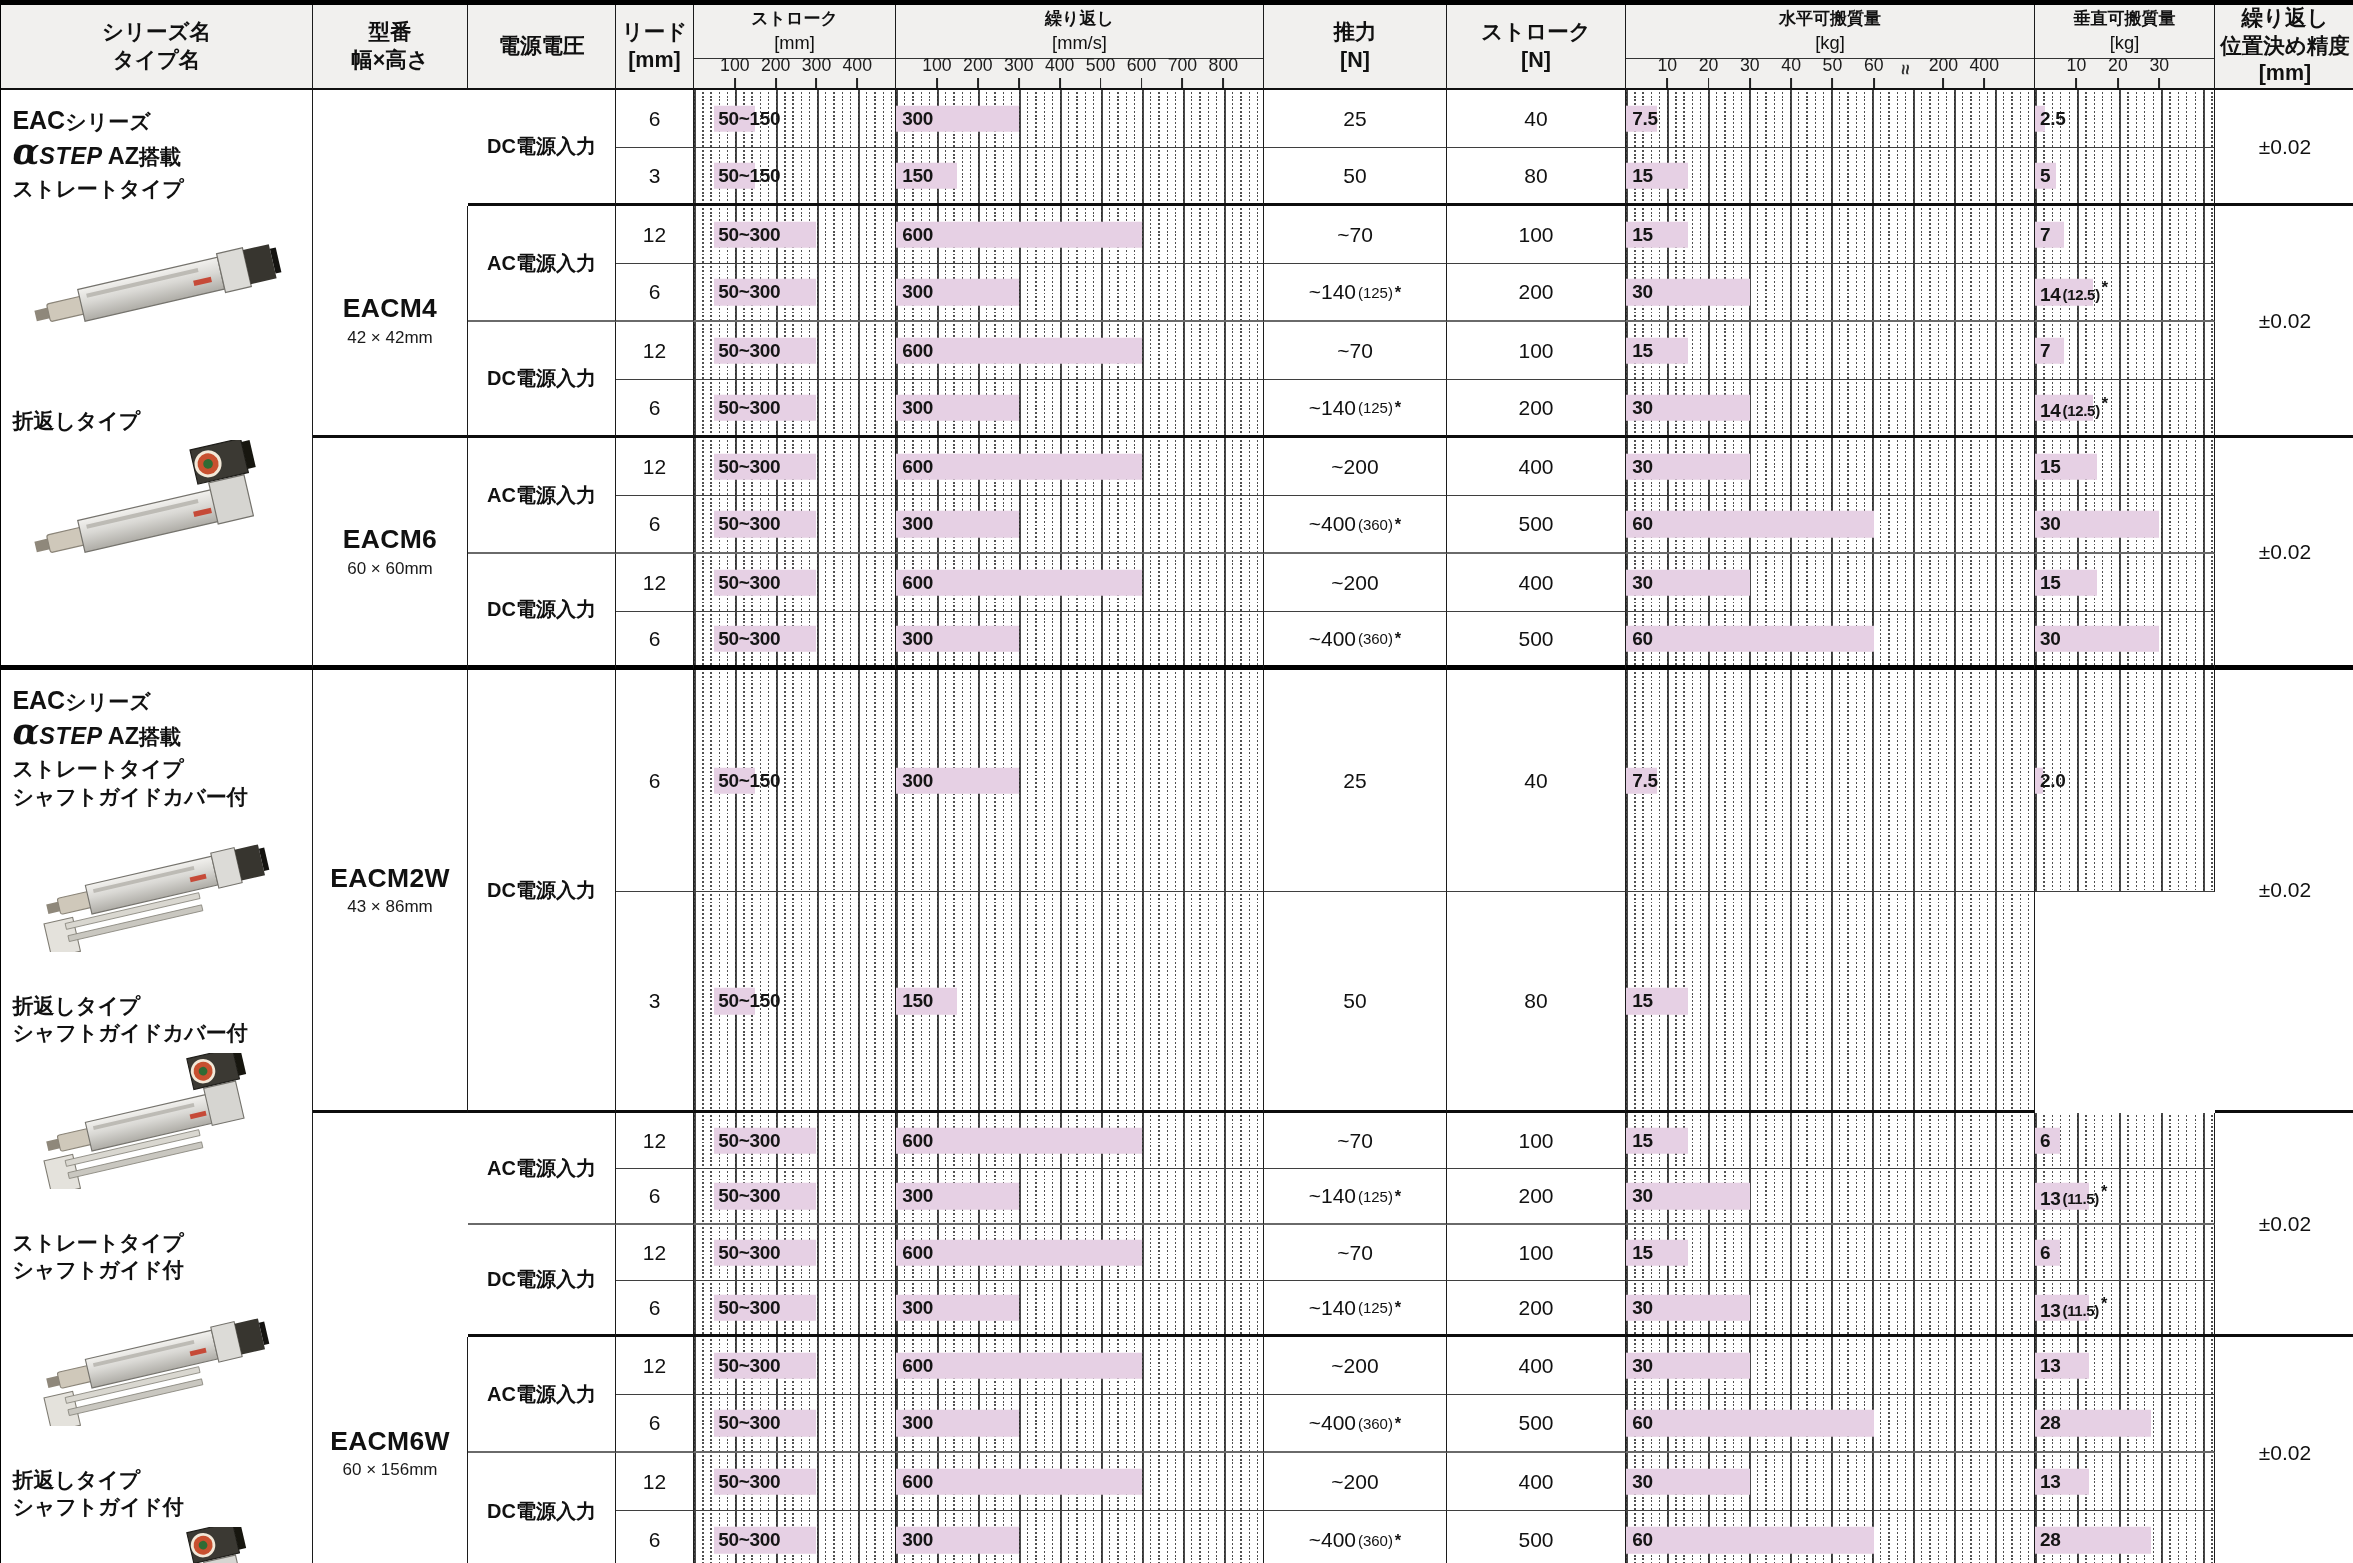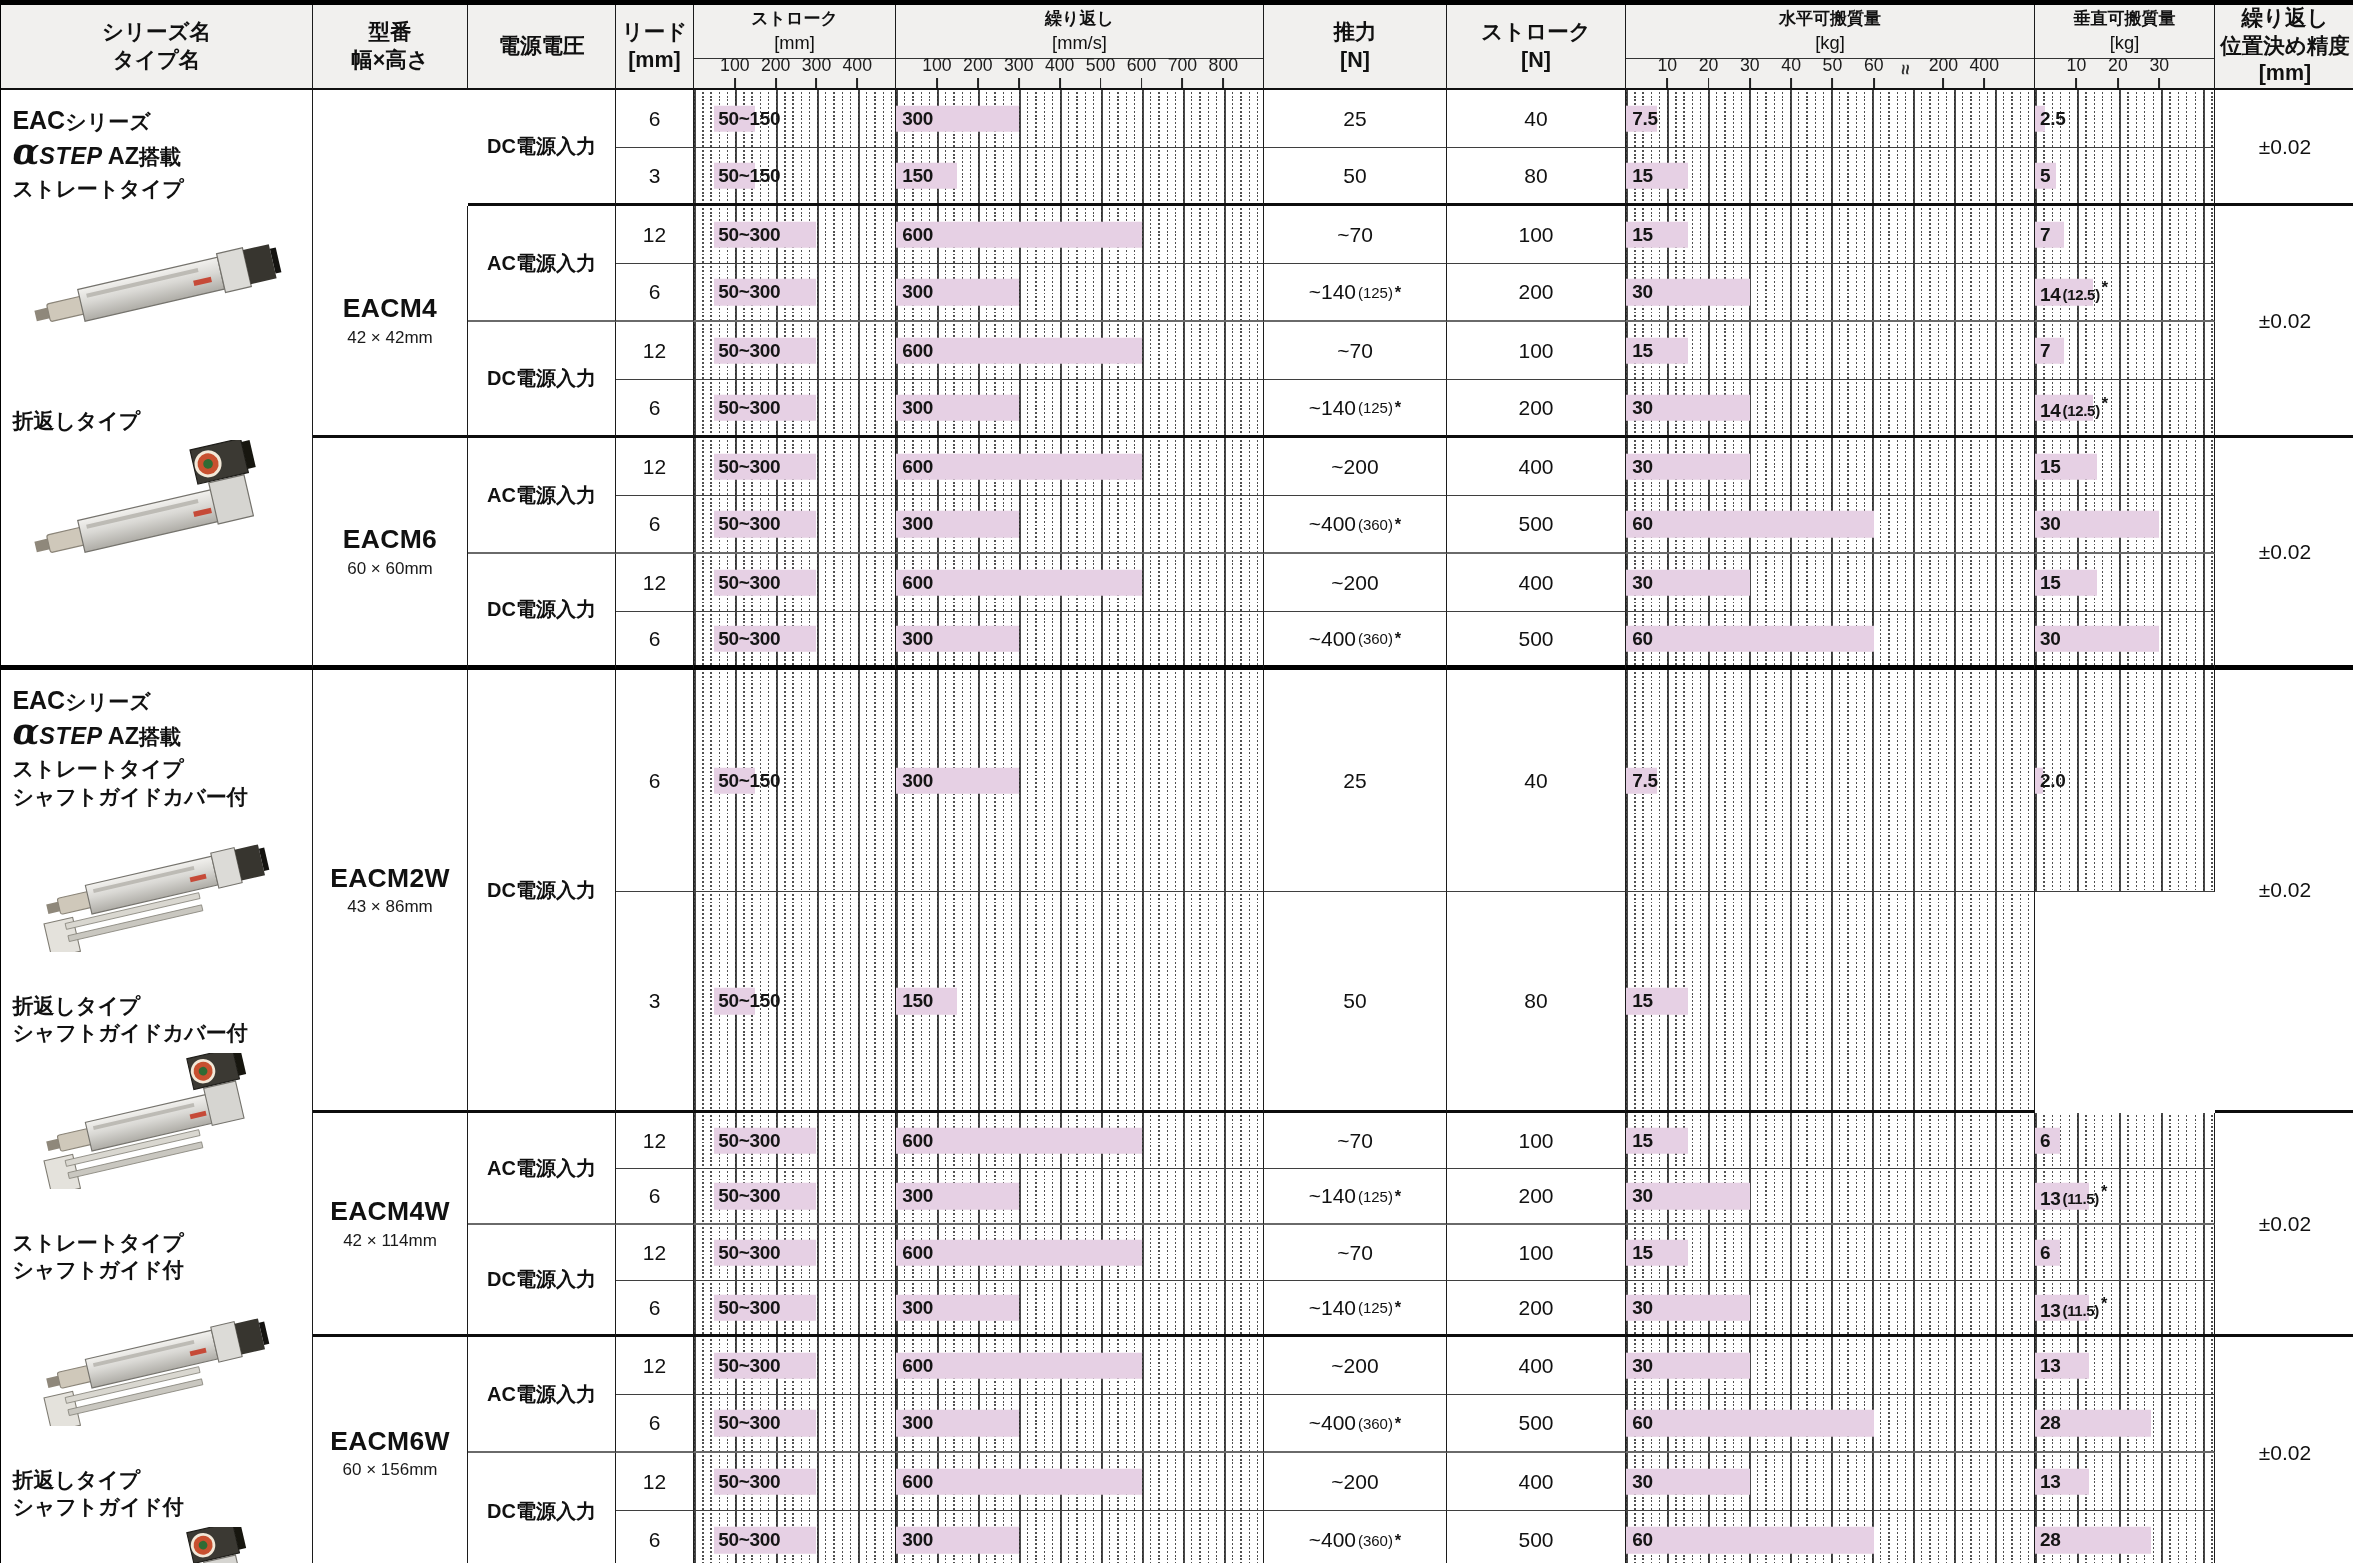--- a/index.html
+++ b/index.html
@@ -531,24 +531,20 @@
       <div class="bar-label" style="left: 6.3px;">150</div>
     </div>
     <div class="cell thrust-cell vr b-grp" style="grid-area: 13 / 7 / span 1;">
       <span>50</span>
     </div>
     <div class="cell push-cell vr b-grp" style="grid-area: 13 / 8 / span 1;">80</div>
     <div class="cell chart-cell ct-hmass vr b-grp" style="grid-area: 13 / 9 / span 1;">
       <div class="bar" style="left: 0px; width: 15.18%;"></div>
       <div class="bar-label" style="left: 6.3px;">15</div>
     </div>
-    <div class="cell model-cell vr b-grp" style="grid-area: 14 / 2 / span 4;">
-      <div class="model-name">EACM4W</div>
-      <div class="model-size">42 × 114mm</div>
-    </div>
     <div class="cell accuracy-cell b-grp" style="grid-area: 14 / 11 / span 4;">±0.02</div>
     <div class="cell voltage-cell vr b-vg" style="grid-area: 14 / 3 / span 2;">AC電源入力</div>
     <div class="cell lead-cell vr b-row" style="grid-area: 14 / 4 / span 1;">12</div>
     <div class="cell chart-cell ct-stroke vr b-row" style="grid-area: 14 / 5 / span 1;">
       <div class="bar" style="left: 10.155%; width: 50.775%;"></div>
       <div class="bar-label" style="left: calc(10.155% + 3.8px);">50~300</div>
     </div>
     <div class="cell chart-cell ct-speed vr b-row" style="grid-area: 14 / 6 / span 1;">
       <div class="bar" style="left: 0px; width: 66.894%;"></div>
       <div class="bar-label" style="left: 6.3px;">600</div>

